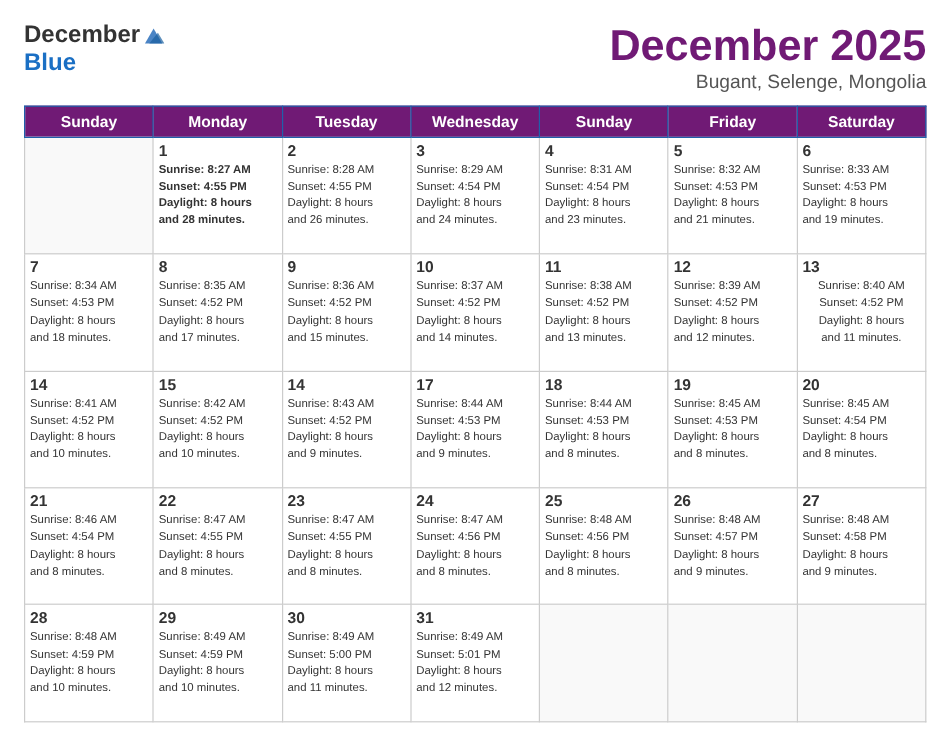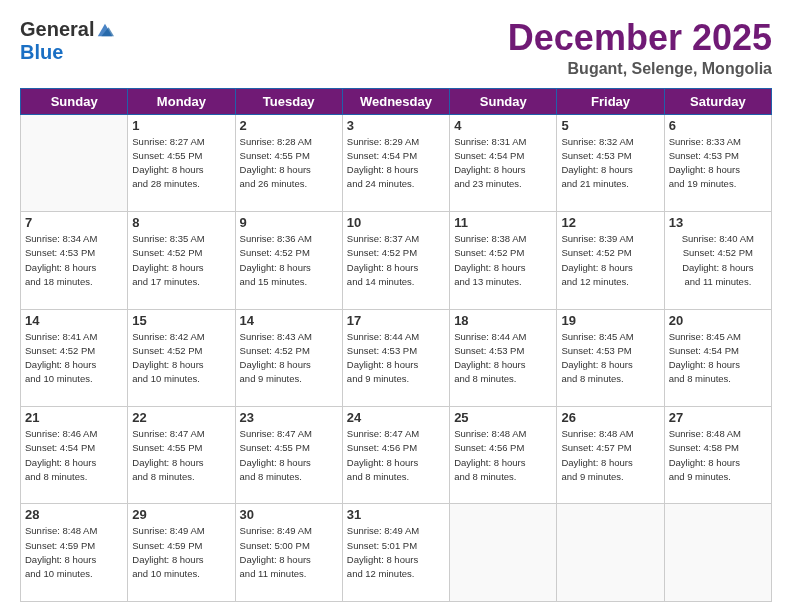--- a/index.html
+++ b/index.html
@@ -48,21 +48,20 @@
     .month-title {
       font-size: 36px;
       font-weight: bold;
       color: #701a75;
       line-height: 1.1;
     }
     .subtitle {
       font-size: 16px;
       color: #555;
       margin-top: 2px;
-      font-weight: bold;
     }
     .calendar {
       flex: 1;
       border: 1px solid #ccc;
       border-collapse: collapse;
       width: 100%;
       table-layout: fixed;
     }
     .calendar th {
       background: #701a75;
@@ -96,21 +95,21 @@
       line-height: 1.5;
     }
   </style>
 </head>
 <body>
 
 <div class="page">
   <div class="header">
     <div class="logo">
       <div class="logo-text">
-        <span class="logo-general">General</span>
+        <span class="logo-general">December</span>
         <svg class="logo-icon" viewBox="0 0 20 18" xmlns="http://www.w3.org/2000/svg">
           <polygon points="2,16 10,2 18,16" fill="#2a6fbb" opacity="0.85"></polygon>
           <polygon points="6,16 14,6 20,16" fill="#1a5fa0" opacity="0.7"></polygon>
         </svg>
       </div>
       <div style="font-size:20px;font-weight:bold;">
         <span class="logo-blue">Blue</span>
       </div>
     </div>
     <div class="title-block">
@@ -130,21 +129,21 @@
           <th>Sunday</th>
           <th>Friday</th>
           <th>Saturday</th>
         </tr>
     </thead>
     <tbody id="calendar-body">
     <tr>
           <td class="empty"></td>
           <td>
             <span class="day-num">1</span>
-            <div class="day-info" style="white-space: pre-line;">Sunrise: 8:27 AM
+            <div class="day-info" style="white-space: pre-line; font-weight: bold;">Sunrise: 8:27 AM
 Sunset: 4:55 PM
 Daylight: 8 hours
 and 28 minutes.</div>
           </td>
           <td>
             <span class="day-num">2</span>
             <div class="day-info" style="white-space: pre-line;">Sunrise: 8:28 AM
 Sunset: 4:55 PM
 Daylight: 8 hours
 and 26 minutes.</div>

